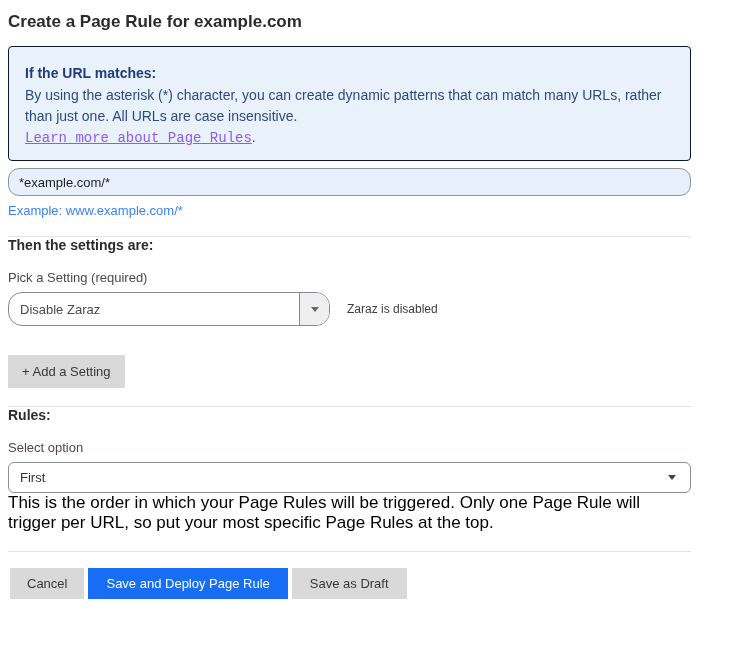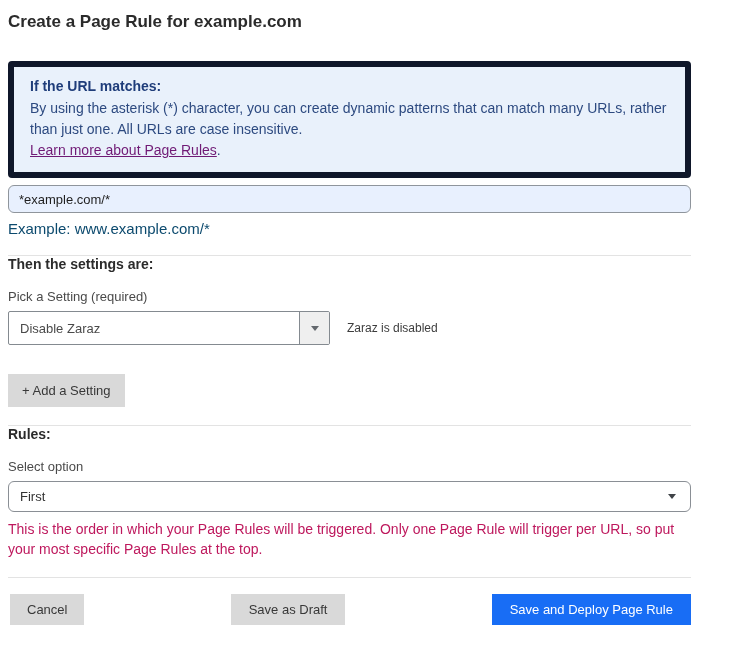--- a/index.html
+++ b/index.html
@@ -12,70 +12,70 @@
   }
   .page { width: 683px; margin-left: 8px; }
 
   .page-title {
     margin: 12px 0 0;
     font-size: 17px; font-weight: 700; color: #2b2b2b;
   }
 
   
   .info-box {
-    margin-top: 29px;
+    margin-top: 14px;
     background: #e9f1fb;
-    border: 6px solid #0f172a;
+    border: 1px solid #0f172a;
     border-radius: 4px;
-    padding: 9px 16px 11px;
+    padding: 16px 16px 11px;
     font-size: 14px;
     line-height: 21px;
     color: #2d4a80;
   }
   .info-box .info-heading { font-weight: 700; color: #1f3d7a; }
   .info-box .info-body { margin-top: 1px; }
-  .info-link { color: #701a75; text-decoration: underline; cursor: pointer; }
+  .info-link { color: #8b5cf6; text-decoration: underline; cursor: pointer; font-family: Liberation Mono, monospace; }
   .info-link-suffix { color: #2d4a80; }
 
   .field-label {
     margin-top: 17px;
     font-size: 13px; color: #4a4a4a;
   }
 
   .url-input {
     display: block;
     width: 100%; height: 28px;
     margin-top: 7px;
     background: #e8f0fe;
     border: 1px solid #8f959c;
-    border-radius: 6px;
+    border-radius: 11px;
     padding: 0 10px;
     font-family: "Liberation Sans", sans-serif;
     font-size: 13px; color: #1f1f1f;
     outline: none;
   }
   .helper-text {
     margin-top: 7px;
-    font-size: 15px; color: #0c4a6e;
+    font-size: 13px; color: #3b82f6;
   }
 
   .divider { border: 0; border-top: 1px solid #e3e3e3; margin: 18px 0 0; }
 
   .section-heading {
     font-size: 14px; font-weight: 700; color: #2b2b2b;
   }
 
   
   .setting-row { display: flex; align-items: center; margin-top: 7px; }
   .setting-select {
     display: flex; align-items: stretch;
     width: 322px; height: 34px;
     background: #ffffff;
     border: 1px solid #848a90;
-    border-radius: 2px;
+    border-radius: 14px;
     overflow: hidden;
     cursor: pointer;
   }
   .setting-select .select-value {
     flex: 1; display: flex; align-items: center;
     padding-left: 11px;
     font-size: 13px; color: #4a4a4a;
   }
   .setting-select .select-caret-box {
     width: 30px;
@@ -112,27 +112,26 @@
     background: #ffffff;
     border: 1px solid #8a8f95;
     border-radius: 6px;
     padding: 0 14px 0 11px;
     font-size: 13px; color: #333333;
     cursor: pointer;
     gap: 32px;
   }
   .order-select .caret-down { border-top-color: #3f4347; }
   .order-helper {
-    margin-top: 7px;
-    font-size: 14px; line-height: 20px; color: #be185d;
+    font-size: 17px; line-height: 20px; color: #000000;
     max-width: 670px;
   }
 
   
-  .footer-actions { margin-top: 16px; display: flex; align-items: center; gap: 4px; justify-content: space-between; }
+  .footer-actions { margin-top: 16px; display: flex; align-items: center; gap: 4px; }
   .footer-actions .btn { height: 31px; }
   .cancel-btn { padding: 0 17px; margin-left: 2px; }
   .save-draft-btn { padding: 0 18px; }
   .btn-primary { background: #186df5; color: #ffffff; padding: 0 18px; }
 </style>
 </head>
 <body>
 
 <div class="page">
 
@@ -174,17 +173,17 @@
   <div class="order-select">
     <span>First</span>
     <span class="caret-down"></span>
   </div>
   <div class="order-helper">This is the order in which your Page Rules will be triggered. Only one Page Rule will trigger per URL, so put your most specific Page Rules at the top.</div>
 
   <hr class="divider">
 
   <div class="footer-actions">
     <button class="btn btn-gray cancel-btn">Cancel</button>
+    <button class="btn btn-primary">Save and Deploy Page Rule</button>
     <button class="btn btn-gray save-draft-btn">Save as Draft</button>
-    <button class="btn btn-primary">Save and Deploy Page Rule</button>
   </div>
 
 </div>
 
 </body></html>

